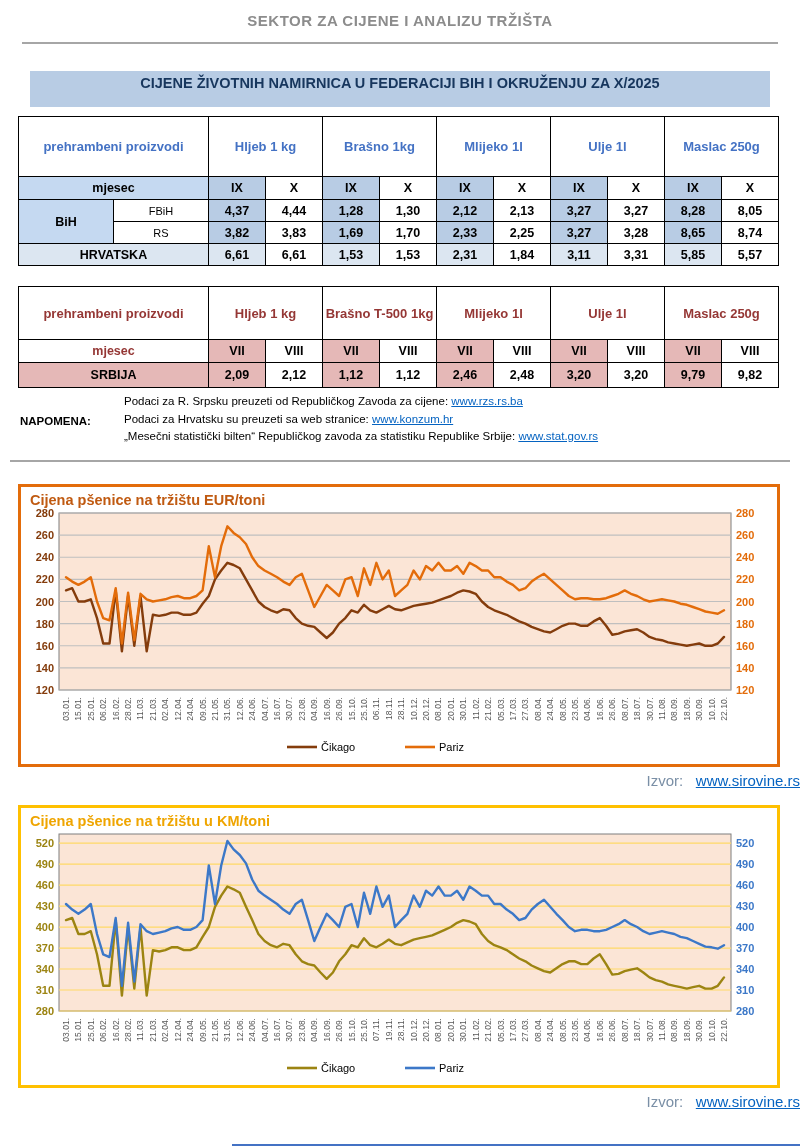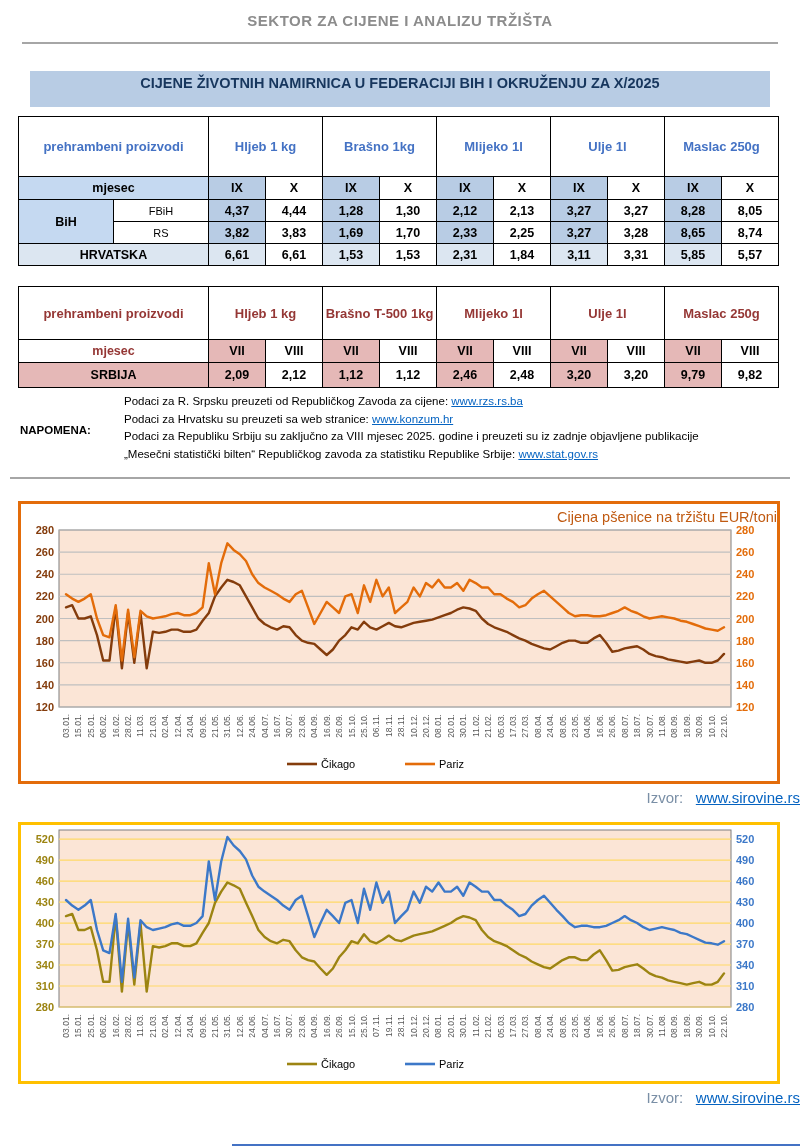--- a/index.html
+++ b/index.html
@@ -32,21 +32,21 @@
   .sub{font-weight:normal;font-size:11px;}
   .napomena{margin:7px 18px 0 20px;font-size:11.5px;display:flex;align-items:center;}
   .nap-label{font-weight:bold;width:104px;flex:none;}
   .nap-notes{flex:1;}
   .note{margin-bottom:4px;line-height:13.5px;}
   .lnk{color:#0563c1;text-decoration:underline;cursor:pointer;}
   .divider{border:none;border-top:2.5px solid #a6a6a6;margin:12px 10px 0 10px;}
   .chart-box{margin:22px 18px 0 18px;width:756px;background:#fff;}
   .chart-eur{border:3px solid #e36c0a;}
   .chart-km{border:3px solid #ffc000;margin-top:16px;}
-  .chart-title{text-align:right;font-size:14.5px;font-weight:normal;padding:5px 0 0 0;}
+  .chart-title{text-align:left;font-size:14.5px;font-weight:bold;padding:5px 0 0 9px;}
   .chart-eur .chart-title{color:#c05a11;}
   .chart-km .chart-title{color:#efa500;}
   .izvor{margin:5px 0 0 20px;font-size:15px;color:#7a8fa6;text-align:right;}
   .footer-line{position:absolute;left:232px;right:0;bottom:1px;border-top:2px solid #4472c4;}
 </style>
 </head>
 <body>
 
 <div class="hdr-title">SEKTOR ZA CIJENE I ANALIZU TRŽIŠTA</div>
 <hr class="hdr-rule">
@@ -192,23 +192,20 @@
 <div class="napomena">
   <div class="nap-label">NAPOMENA:</div>
   <div class="nap-notes">
     <div class="note">
       <span>Podaci za R. Srpsku preuzeti od Republičkog Zavoda za cijene:</span>
       <span class="lnk">www.rzs.rs.ba</span>
     </div>
     <div class="note">
       <span>Podaci za Hrvatsku su preuzeti sa web stranice:</span>
       <span class="lnk">www.konzum.hr</span>
-    </div>
-    <div class="note">
-      <span>Podaci za Republiku Srbiju su zaključno za VIII mjesec 2025. godine i preuzeti su iz zadnje objavljene publikacije</span>
     </div>
     <div class="note">
       <span>„Mesečni statistički bilten“ Republičkog zavoda za statistiku Republike Srbije:</span>
       <span class="lnk">www.stat.gov.rs</span>
     </div>
   </div>
 </div>
 
 <hr class="divider">
 
@@ -304,20 +301,21 @@
       <line x1="384" y1="239" x2="414" y2="239" stroke="#e36c0a" stroke-width="2.6"></line>
       <text x="418" y="243" font-size="11" fill="#000">Pariz</text>
     </svg>
 </div>
 <div class="izvor">
   <span>Izvor:</span>&nbsp;&nbsp;
   <span class="lnk">www.sirovine.rs</span>
 </div>
 
 <div class="chart-box chart-km">
+  <div class="chart-title">Cijena pšenice na tržištu u KM/toni</div>
   <svg width="748" height="252">
       <rect x="38" y="5" width="672" height="177" fill="#fbe5d6" stroke="#7f7f7f" stroke-width="1"></rect>
       <line x1="38" y1="182" x2="710" y2="182" stroke="#ffd966" stroke-width="1.2"></line>
       <text x="33" y="186" text-anchor="end" fill="#9c8412" font-size="11" font-weight="bold">280</text>
       <text x="715" y="186" text-anchor="start" fill="#3c78c8" font-size="11" font-weight="bold">280</text>
       <line x1="38" y1="161.01185770750988" x2="710" y2="161.01185770750988" stroke="#ffd966" stroke-width="1.2"></line>
       <text x="33" y="165.01185770750988" text-anchor="end" fill="#9c8412" font-size="11" font-weight="bold">310</text>
       <text x="715" y="165.01185770750988" text-anchor="start" fill="#3c78c8" font-size="11" font-weight="bold">310</text>
       <line x1="38" y1="140.02371541501975" x2="710" y2="140.02371541501975" stroke="#ffd966" stroke-width="1.2"></line>
       <text x="33" y="144.02371541501975" text-anchor="end" fill="#9c8412" font-size="11" font-weight="bold">340</text>

